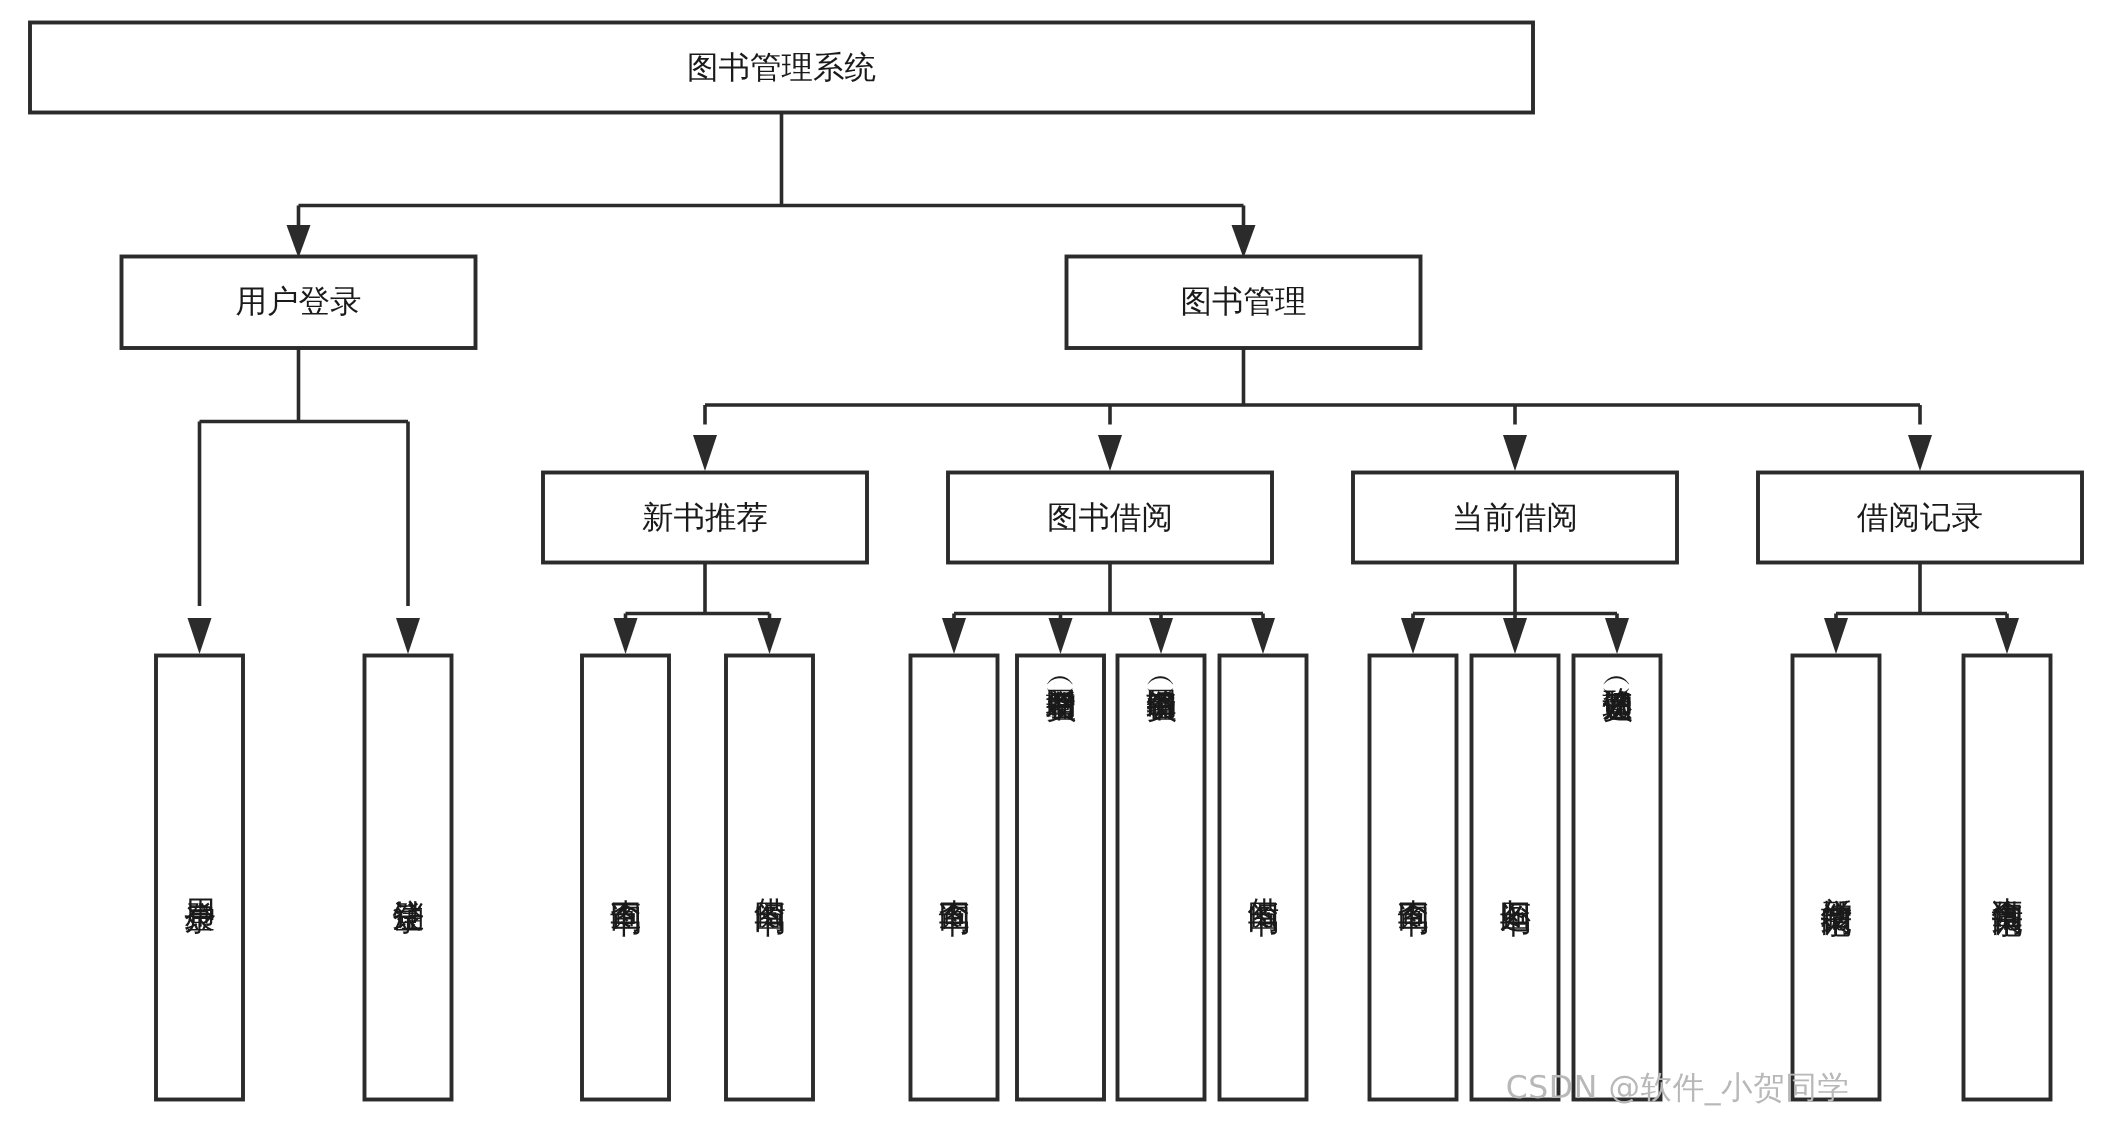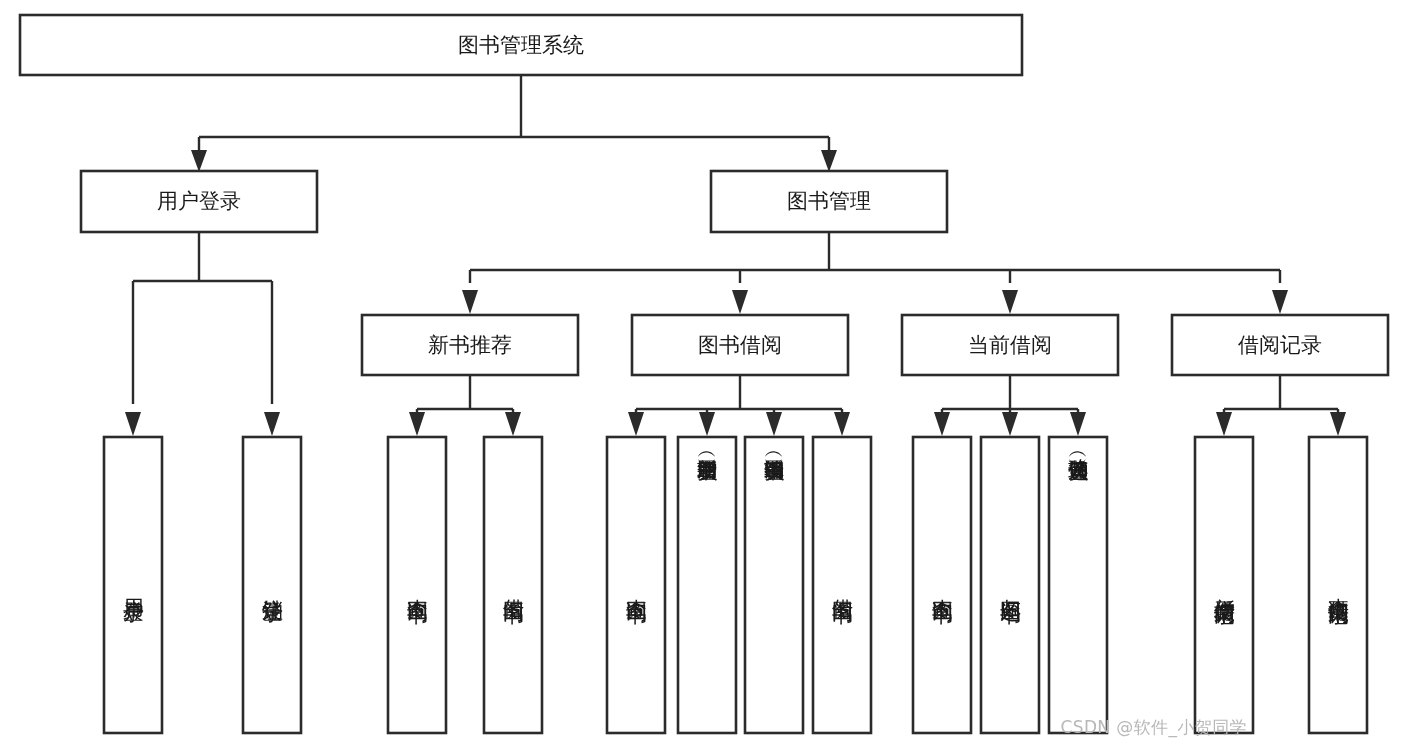--- a/index.html
+++ b/index.html
@@ -68,24 +68,24 @@
     color: #1a1a1a;
     white-space: nowrap;
     text-align: center;
   }
   .vlabel-text.small {
     font-size: 20px;
     letter-spacing: 0.5px;
   }
   #watermark {
     position: absolute;
-    right: 10px;
+    right: 24px;
     bottom: 8px;
     font-family: "DejaVu Sans", "Liberation Sans", sans-serif;
-    font-size: 17px;
+    font-size: 21px;
     color: #b8b8b8;
     white-space: nowrap;
     letter-spacing: 0.4px;
   }
 </style>
 </head>
 <body>
 
 <div id="diagram-root">
 

